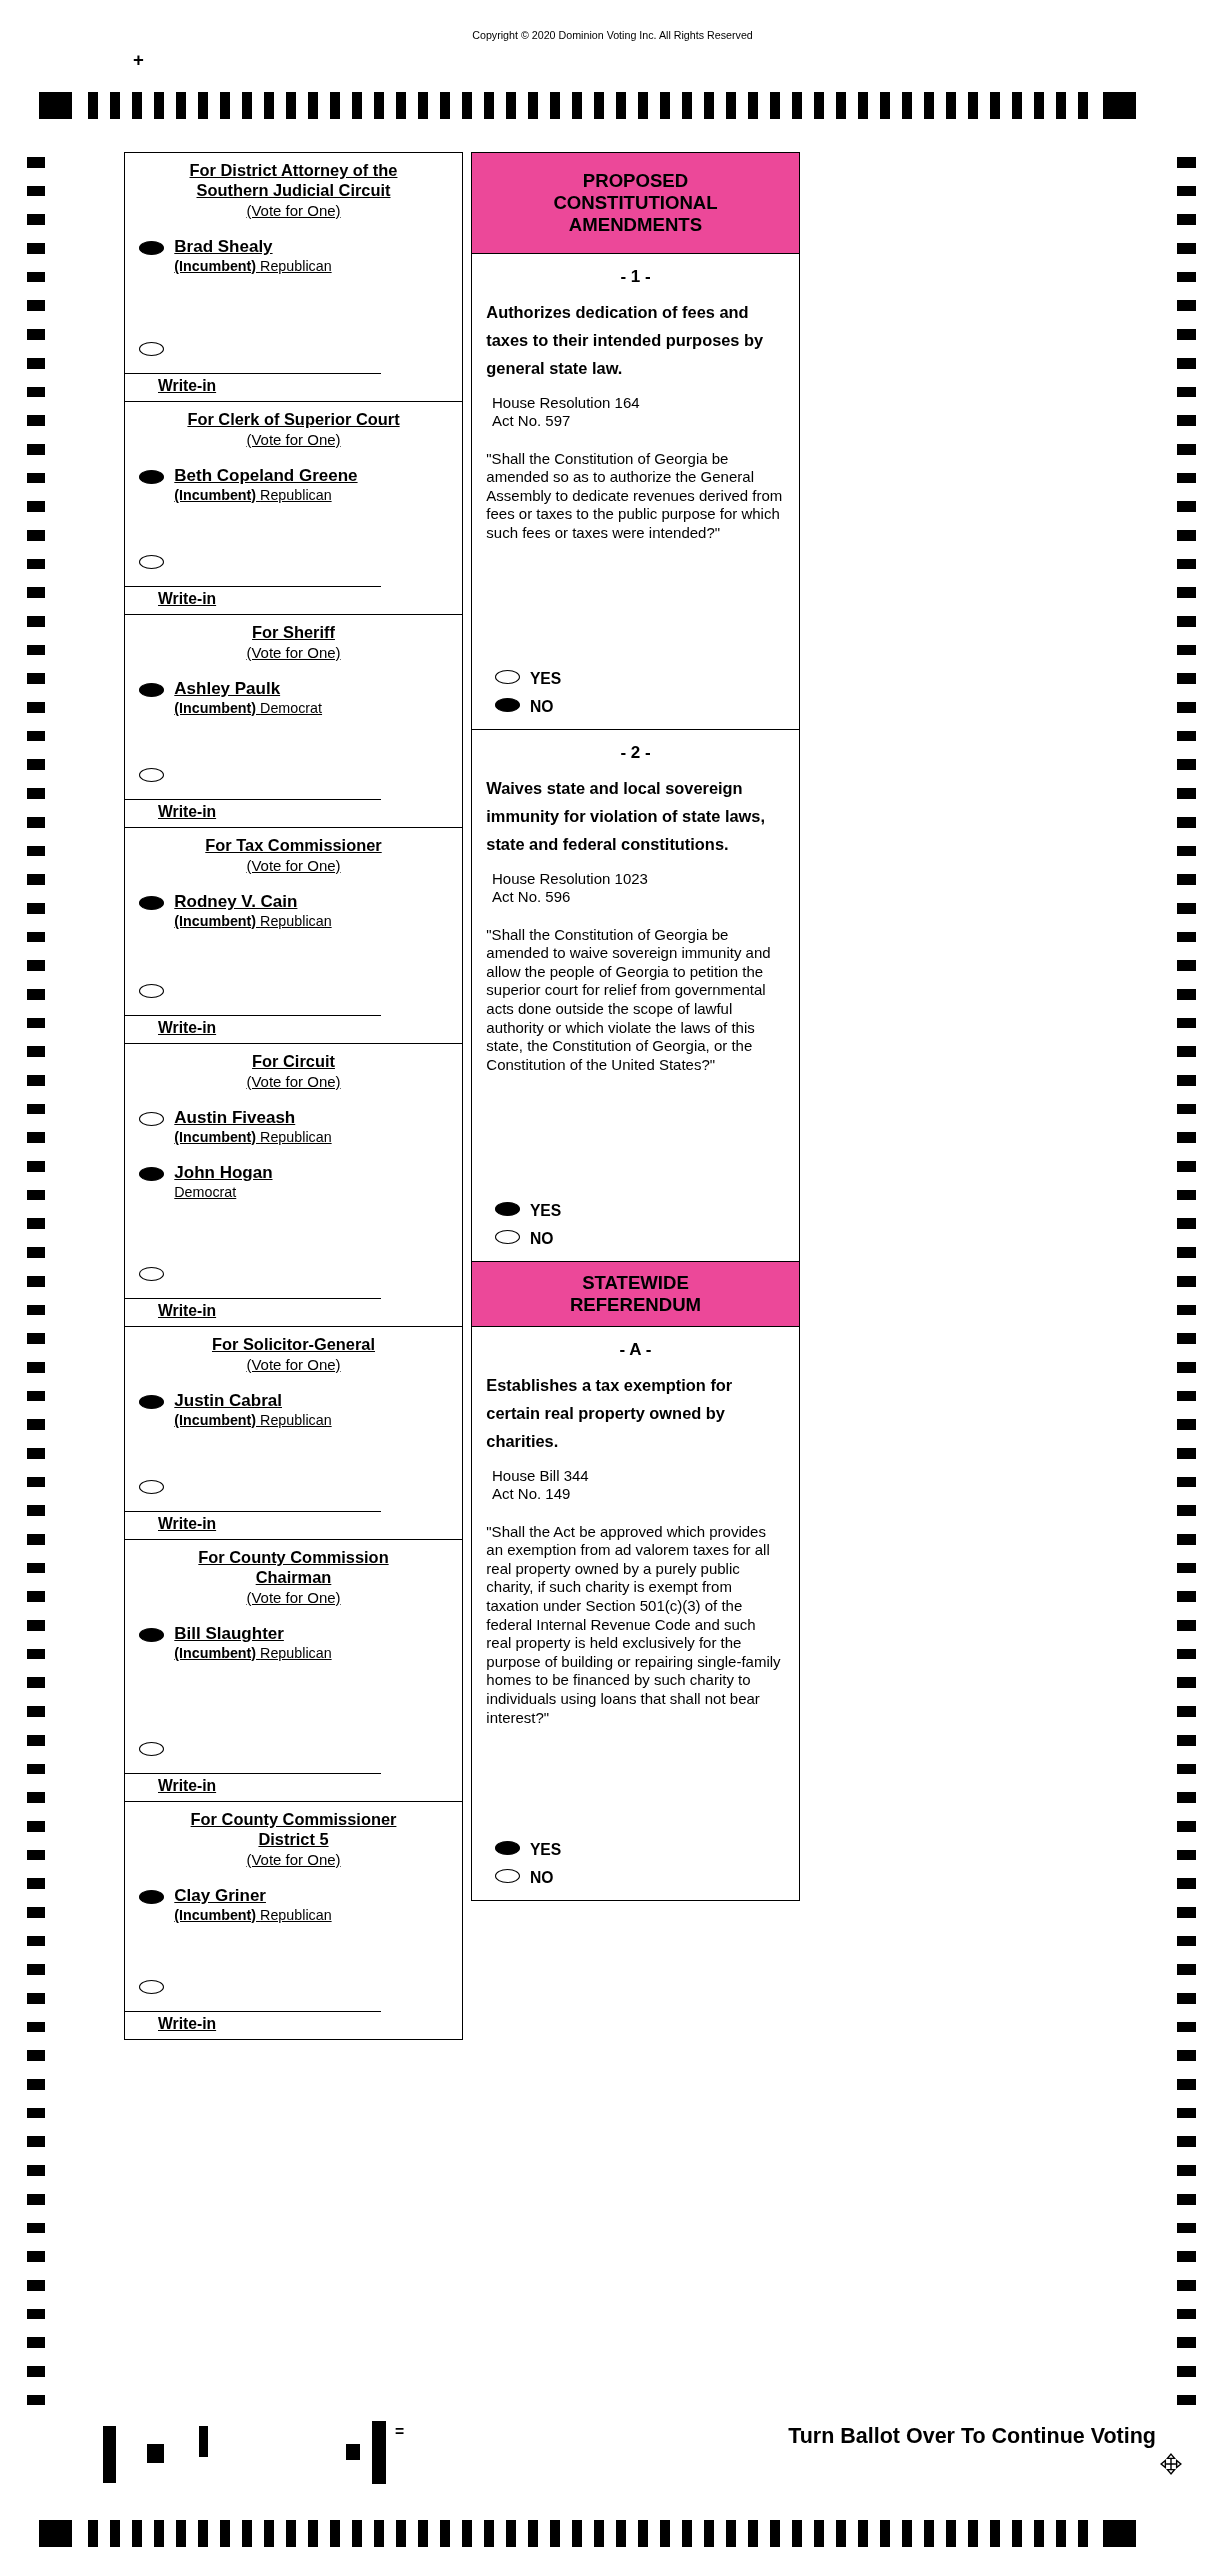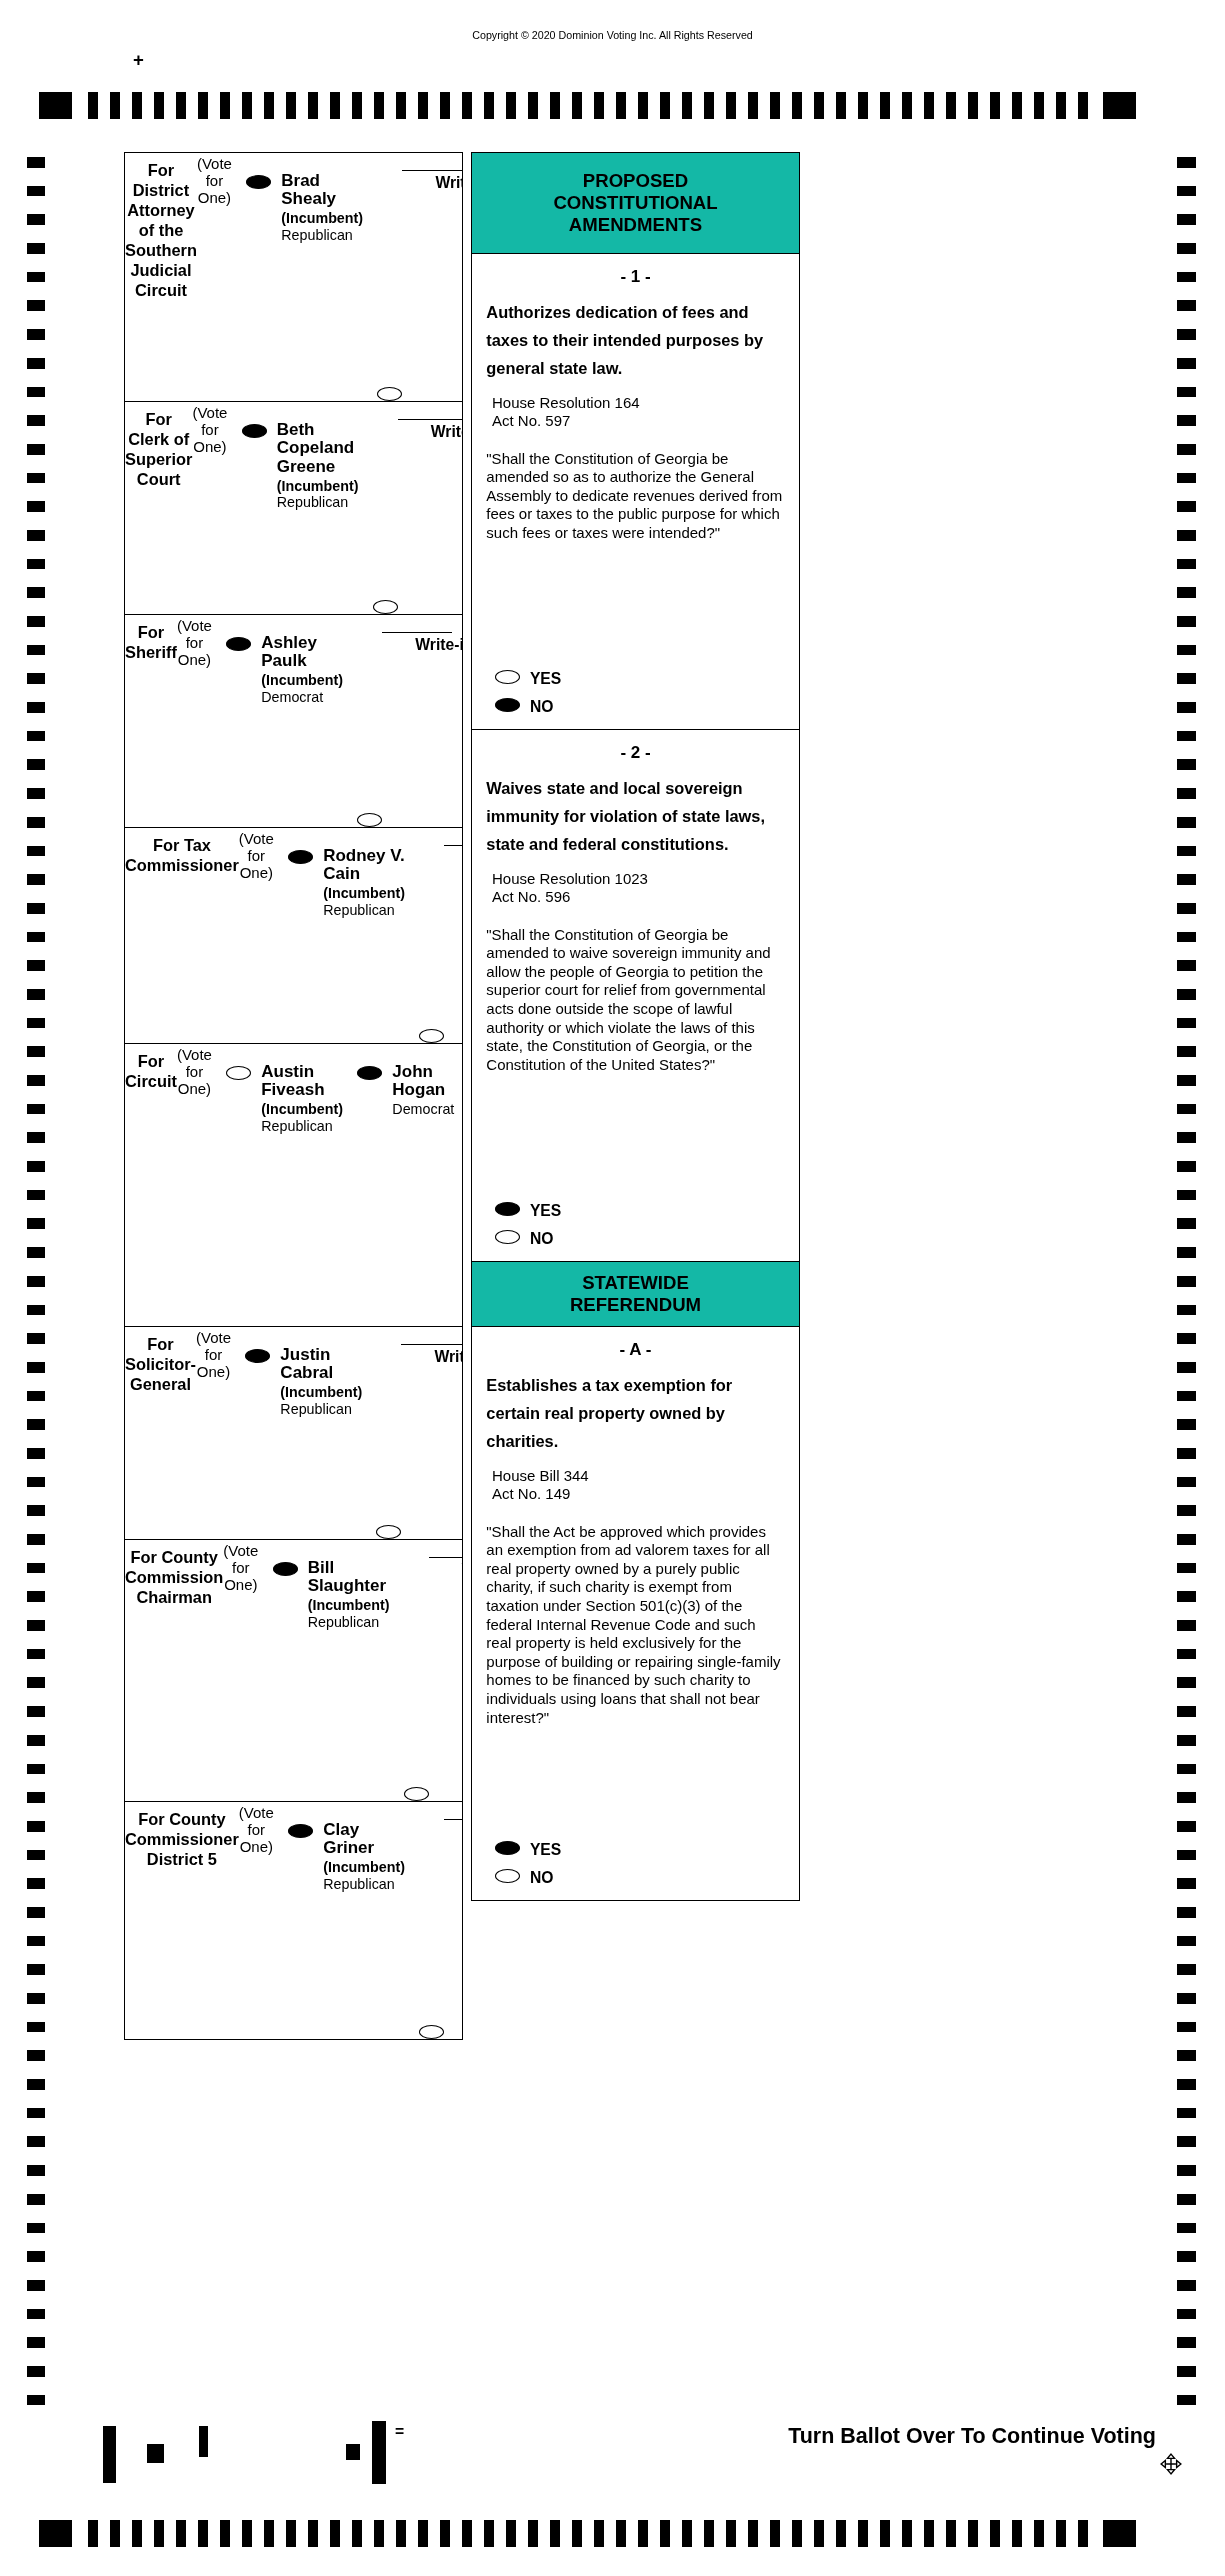--- a/index.html
+++ b/index.html
@@ -14,39 +14,39 @@
   .band .bar{width:10px;height:26.5px;background:#000;flex:none;}
   .sidecol{position:absolute;display:flex;flex-direction:column;gap:18px;}
   .sidecol .sq{width:18.6px;height:10.7px;background:#000;flex:none;}
   
   #copyright{position:absolute;top:29px;left:0;right:0;text-align:center;font-size:10.7px;}
   #plus-mark{position:absolute;top:49px;left:133px;font-size:18.6px;font-weight:bold;}
   .align-mark{position:absolute;background:#000;}
   #equals-mark{position:absolute;left:395px;top:2423px;font-size:15.7px;font-weight:bold;}
   
   #contest-column{position:absolute;left:124px;top:152px;width:339px;border:1.4px solid #000;box-sizing:border-box;background:#fff;}
-  .contest{border-bottom:1.4px solid #000;box-sizing:border-box;display:flex;flex-direction:row;overflow:hidden;}
+  .contest{border-bottom:1.4px solid #000;box-sizing:border-box;display:flex;flex-direction:column;overflow:hidden;text-decoration:underline;}
   .contest:last-child{border-bottom:none;}
   .c-title{font-weight:bold;font-size:16.4px;line-height:20px;text-align:center;padding-top:7.2px;}
   .c-instr{font-size:15px;text-align:center;margin-top:2.1px;}
   .cand{display:flex;align-items:flex-start;margin:18.6px 0 0 14.3px;}
   .oval{width:23px;height:12px;border:1.4px solid #000;border-radius:50%;flex:none;background:#fff;}
   .oval.filled{background:#000;}
   .cand .oval{margin-top:3.6px;}
   .cand .info{margin-left:10px;}
   .cand .name{font-weight:bold;font-size:17px;line-height:18.6px;}
   .cand .sub{font-size:14.3px;line-height:16.4px;margin-top:1.4px;}
   .cand.blank{margin-top:auto;}
   .writein{flex:none;}
   .wi-line{border-top:1.4px solid #000;width:76%;margin-top:17px;}
   .wi-label{font-weight:bold;font-size:15.7px;margin:2.9px 0 5.7px 33px;}
   
   #measure-column{position:absolute;left:471px;top:152px;width:329px;}
   .m-header{border:1.4px solid #000;box-sizing:border-box;display:flex;align-items:center;justify-content:center;
-            text-align:center;font-weight:bold;font-size:18.6px;line-height:22px;background:#14b8a6;}
+            text-align:center;font-weight:bold;font-size:18.6px;line-height:22px;background:#ec4899;}
   .m-header.follow{border-top:none;justify-content:center;}
   .measure{border:1.4px solid #000;border-top:none;box-sizing:border-box;display:flex;flex-direction:column;
            padding:0 14.3px;overflow:hidden;background:#fff;}
   .m-num{font-weight:bold;font-size:17px;text-align:center;margin:13px 0 11.4px;}
   .m-summary{font-weight:bold;font-size:16.4px;line-height:28px;}
   .m-refs{font-size:15px;line-height:18.6px;margin:11.4px 0 0 5.7px;}
   .m-question{font-size:15px;line-height:18.6px;margin-top:18.6px;}
   .m-options{margin-top:auto;padding-bottom:13px;}
   .m-opt{display:flex;margin:10px 0 0 8.6px;}
   .m-opt .lbl{font-weight:bold;font-size:15.7px;margin-left:10px;}

